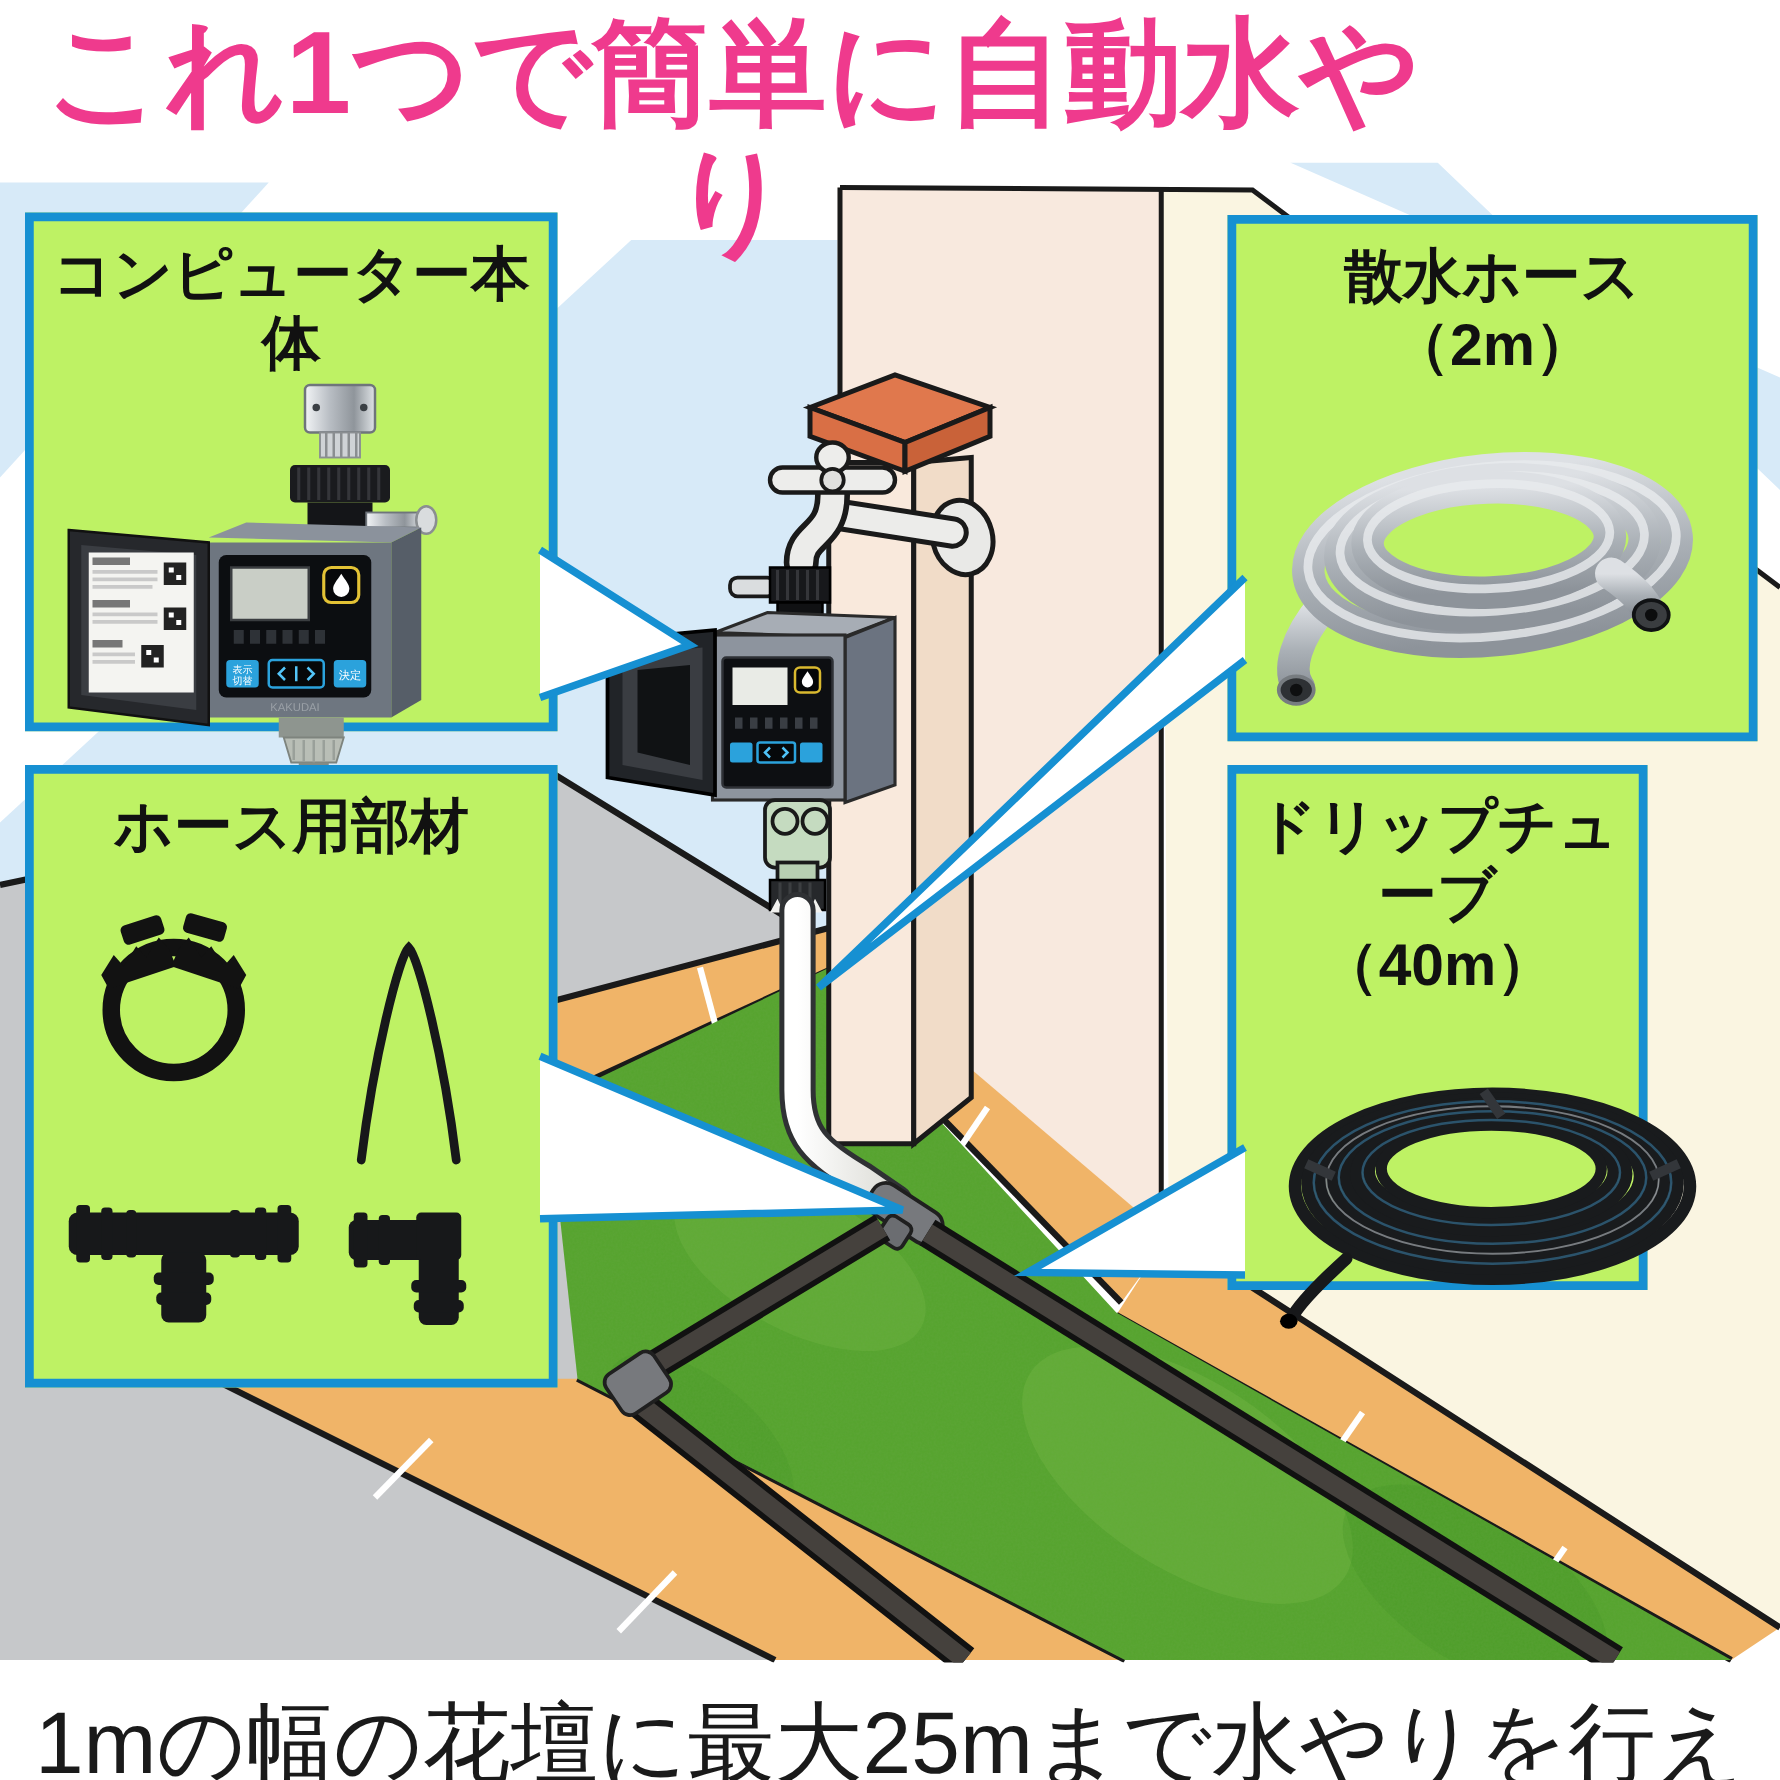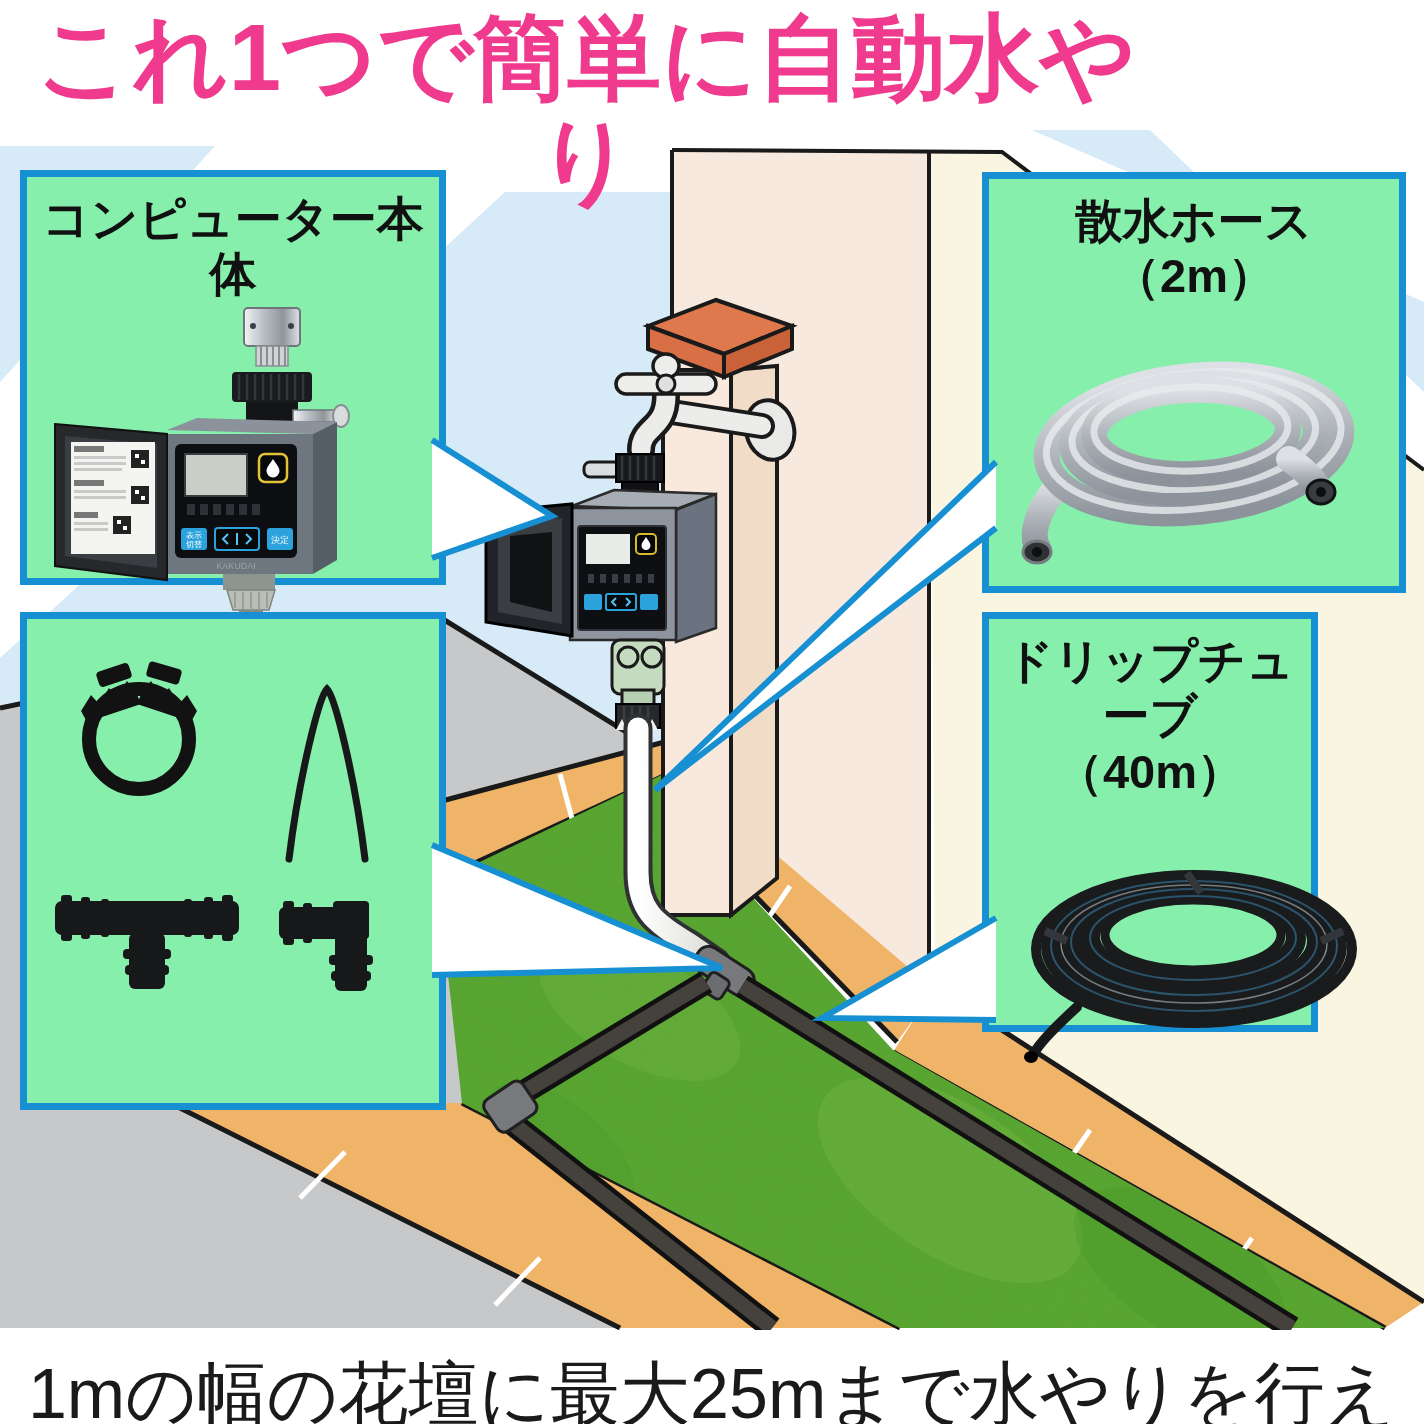--- a/index.html
+++ b/index.html
@@ -5,21 +5,21 @@
   html,body{margin:0;padding:0;background:#ffffff;}
   .canvas{position:relative;width:1424px;height:1424px;background:#ffffff;overflow:hidden;
           font-family:"Liberation Sans","DejaVu Sans",sans-serif;}
   .title{position:absolute;left:0;top:6px;width:1172px;text-align:center;
          font-size:94px;font-weight:800;letter-spacing:0px;color:#EF3A8D;z-index:10;line-height:1.1;}
   .caption{position:absolute;left:0;top:1348px;width:1424px;text-align:center;
            font-size:70px;font-weight:500;color:#1a1a1a;z-index:10;}
   .scene,.overlay{position:absolute;left:0;top:130px;width:1424px;height:1200px;}
   .scene{z-index:1;}
   .overlay{z-index:40;pointer-events:none;}
-  .callout{position:absolute;background:#86efac;border:7px solid #1690D2;box-sizing:border-box;z-index:20;}
+  .callout{position:absolute;background:#bef264;border:7px solid #1690D2;box-sizing:border-box;z-index:20;}
   .co-computer{left:20px;top:170px;width:426px;height:415px;}
   .co-hose{left:982px;top:172px;width:424px;height:421px;}
   .co-parts{left:20px;top:612px;width:426px;height:498px;}
   .co-drip{left:982px;top:612px;width:336px;height:420px;}
   .co-title{margin-top:14px;text-align:center;font-size:47px;font-weight:800;color:#111;line-height:1.18;}
   .co-art{display:block;margin:0 auto;}
 </style>
 </head>
 <body>
 
@@ -293,20 +293,21 @@
         <ellipse cx="202" cy="128" rx="97" ry="42" stroke="url(#hoseG)" stroke-width="26" transform="rotate(-2 202 128)"></ellipse>
         <ellipse cx="202" cy="125" rx="97" ry="42" stroke="#e9ebee" stroke-width="7" transform="rotate(-2 202 128)" opacity="0.8"></ellipse>
         <path d="M300,155 C316,166 326,176 330,186" stroke="url(#hoseG)" stroke-width="26" stroke-linecap="round"></path>
         <ellipse cx="332" cy="188" rx="14" ry="12" fill="#3A3D40" stroke="#101214" stroke-width="3"></ellipse>
         <circle cx="332" cy="188" r="5" fill="#0c0d0e"></circle>
       </g>
     </svg>
   </div>
 
   <div class="callout co-parts">
+    <div class="co-title">ホース用部材</div>
     <svg class="co-art" width="412" height="385" viewBox="0 0 412 385">
       <g>
         <circle cx="112" cy="120" r="50" fill="none" stroke="#121212" stroke-width="14"></circle>
         <path d="M54,92 l10,-16 l8,9 l10,-16 l8,9 l10,-16 l8,9 l6,14 l-54,18 Z" fill="#121212"></path>
         <path d="M170,92 l-10,-16 l-8,9 l-10,-16 l-8,9 l-10,-16 l-8,9 l-6,14 l54,18 Z" fill="#121212"></path>
         <rect x="70" y="48" width="34" height="16" rx="4" fill="#121212" transform="rotate(-18 87 56)"></rect>
         <rect x="120" y="46" width="34" height="16" rx="4" fill="#121212" transform="rotate(16 137 54)"></rect>
       </g>
       <g>
         <path d="M262,240 C272,158 292,78 300,70 C308,78 328,158 338,240" fill="none" stroke="#17181A" stroke-width="7" stroke-linecap="round"></path>

